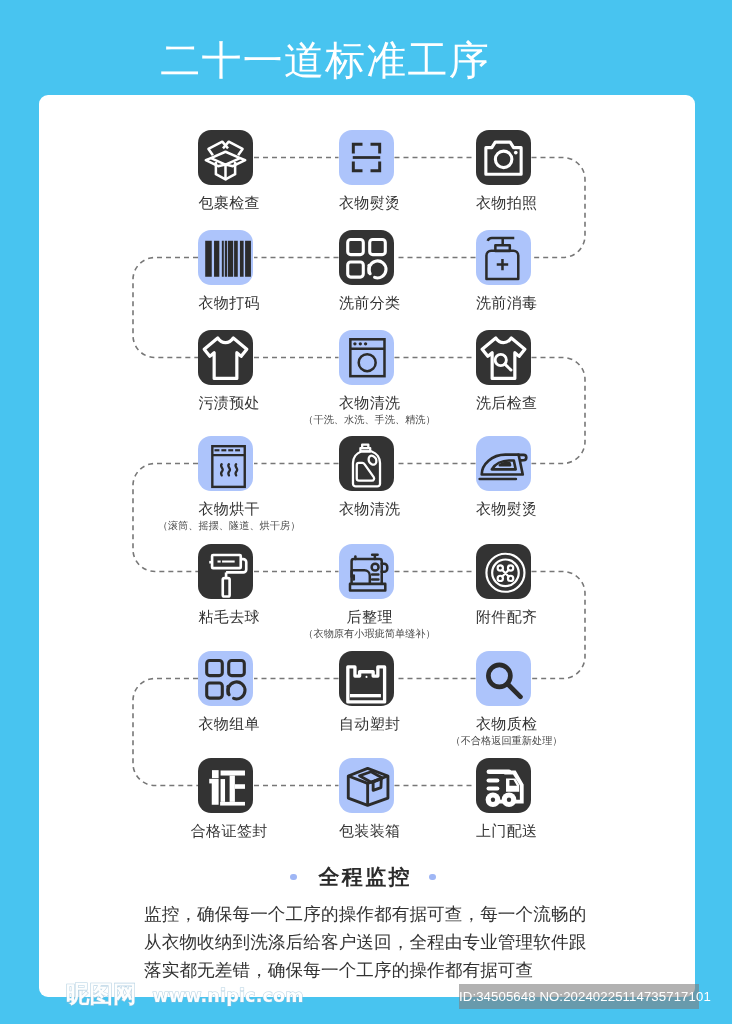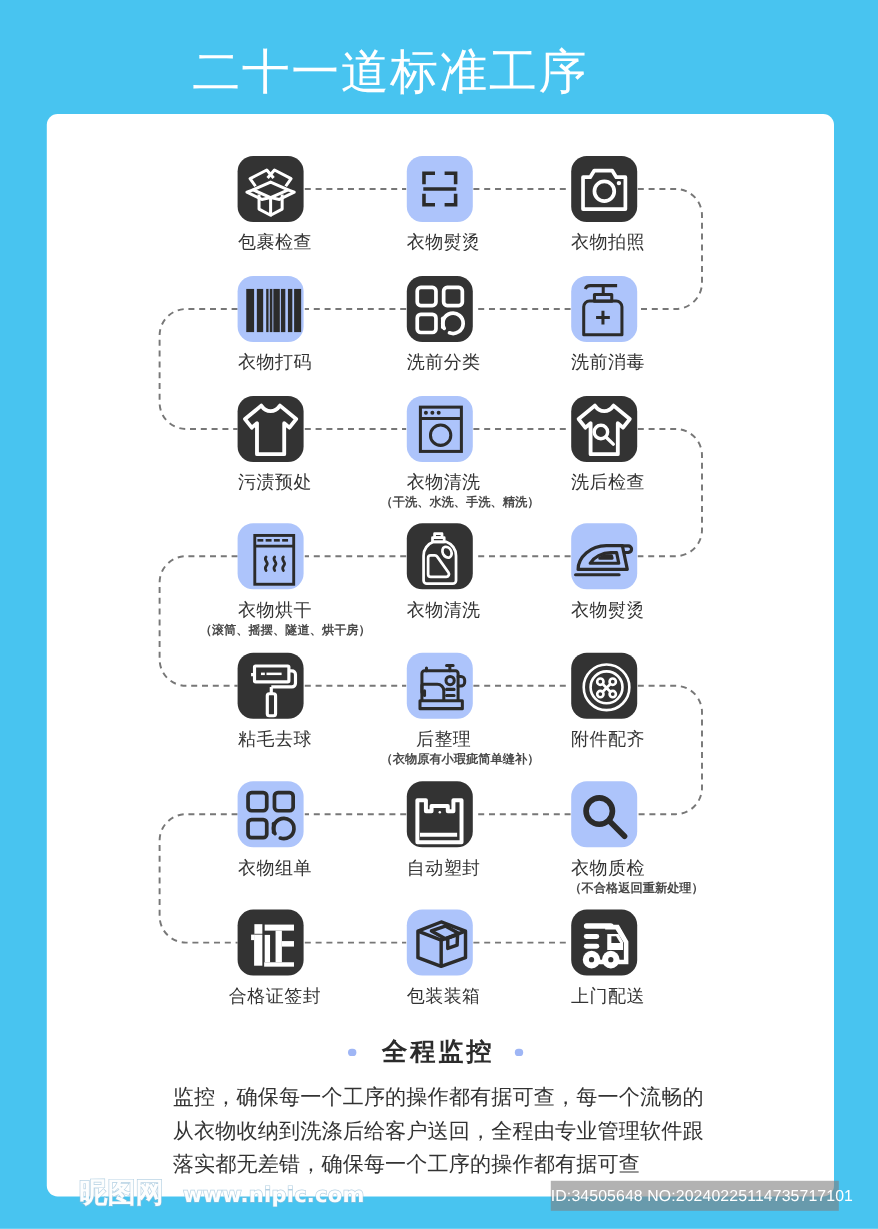--- a/index.html
+++ b/index.html
@@ -13,22 +13,22 @@
   #card{position:absolute;left:39px;top:95px;width:656px;height:902px;
         background:#ffffff;border-radius:9px;}
   #pathsvg{position:absolute;left:0;top:0;width:732px;height:1024px;pointer-events:none;}
   .cell{position:absolute;width:160px;}
   .iconbox{position:absolute;width:55px;height:55px;border-radius:13px;left:52px;top:0;}
   .iconbox.dark{background:#333333;}
   .iconbox.lite{background:#adc4fb;}
   .iconbox svg{display:block;width:55px;height:55px;}
   .lbl{position:absolute;left:3px;top:64px;width:160px;text-align:center;color:#333333;
        font-size:15px;letter-spacing:0.4px;line-height:18px;white-space:nowrap;text-indent:0.4px;}
-  .sub{position:absolute;left:3px;top:84px;width:160px;text-align:right;color:#4a4a4a;
-       font-size:10.2px;letter-spacing:0px;line-height:12px;white-space:nowrap;font-weight:bold;}
+  .sub{position:absolute;left:3px;top:84px;width:160px;text-align:center;color:#4a4a4a;
+       font-size:10.2px;letter-spacing:0px;line-height:12px;white-space:nowrap;}
   #mon{position:absolute;left:-3px;top:864px;width:732px;text-align:center;}
   #mon .mt{display:inline-block;color:#2b2b2b;font-size:21px;letter-spacing:2.4px;font-weight:700;vertical-align:middle;text-indent:2.4px;line-height:26px;}
   #mon .dot{display:inline-block;width:6.6px;height:6.6px;border-radius:50%;background:#9fb6f5;vertical-align:middle;}
   #mon .dot.l{margin-right:19px;}
   #mon .dot.r{margin-left:17px;}
   #body{position:absolute;left:144px;top:900px;width:500px;color:#333333;font-size:17.6px;
         line-height:28px;letter-spacing:0.10px;text-align:left;white-space:nowrap;}
   #wm{position:absolute;left:22px;top:982px;color:rgba(255,255,255,0.97);font-size:23.5px;
       font-weight:700;letter-spacing:0px;white-space:nowrap;line-height:24px;
       -webkit-text-stroke:1.1px rgba(150,190,215,0.72);paint-order:stroke fill;}

